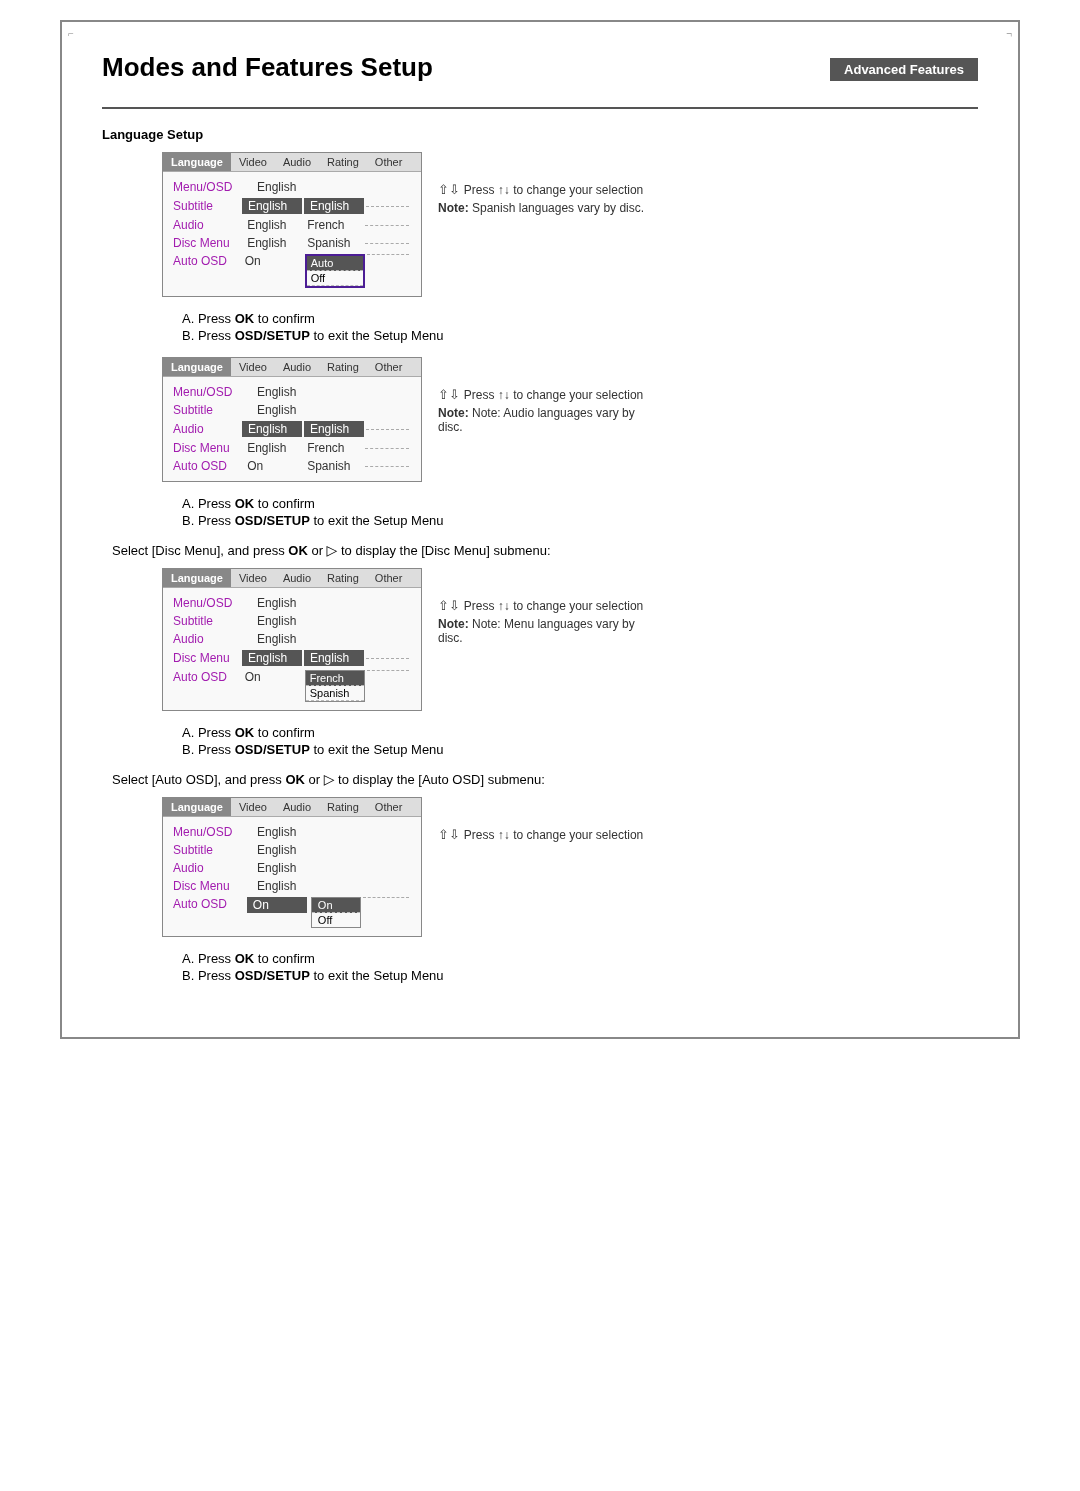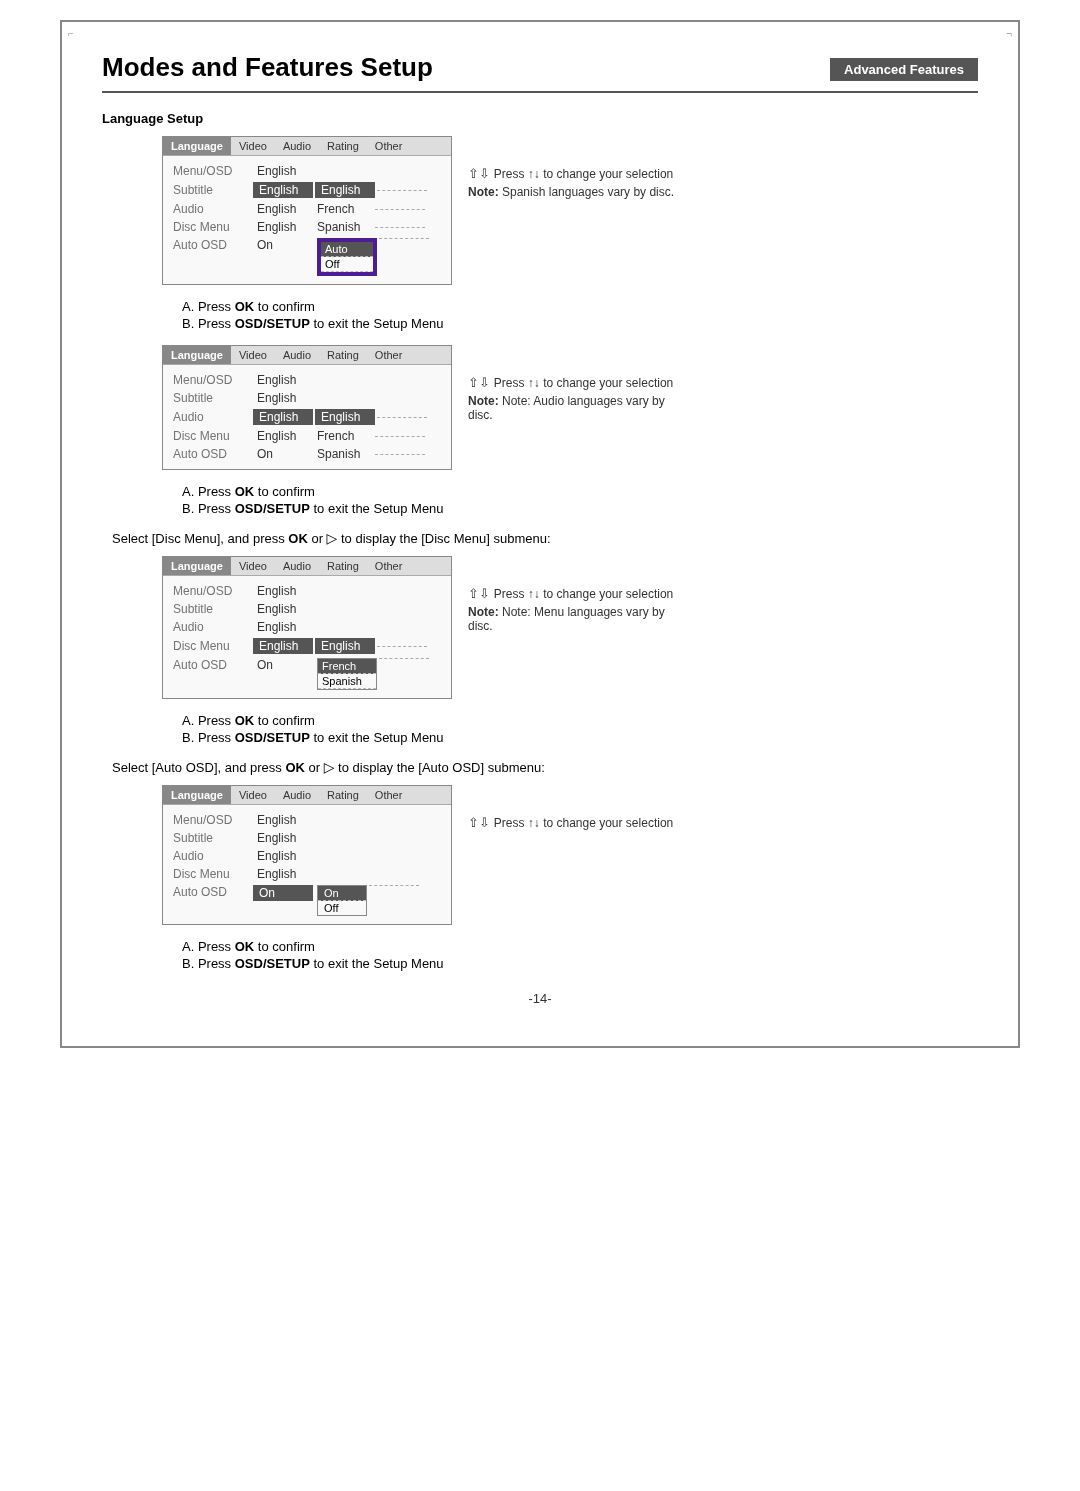--- a/index.html
+++ b/index.html
@@ -16,21 +16,21 @@
     }
     .page {
       width: 960px;
       border: 2px solid #888;
       padding: 30px 40px 40px 40px;
       position: relative;
     }
     .page-title {
       font-size: 26px;
       font-weight: bold;
-      margin-bottom: 8px;
+      margin-bottom: 24px;
     }
     .advanced-features-badge {
       position: absolute;
       top: 36px;
       right: 40px;
       background: #555;
       color: #fff;
       padding: 4px 14px;
       font-size: 13px;
       font-weight: bold;
@@ -52,21 +52,21 @@
     }
     .instruction-text b { font-weight: bold; }
     .menu-container {
       display: flex;
       align-items: flex-start;
       margin-bottom: 14px;
       margin-left: 60px;
     }
     .menu-box {
       border: 1.5px solid #888;
-      width: 290px;
+      width: 260px;
       padding-bottom: 6px;
       background: #f9f9f9;
       flex-shrink: 0;
     }
     .menu-tabs {
       display: flex;
       background: #ddd;
       border-bottom: 1px solid #aaa;
       margin-bottom: 6px;
     }
@@ -81,21 +81,21 @@
       font-weight: bold;
     }
     .menu-row {
       display: flex;
       align-items: center;
       padding: 2px 10px;
       font-size: 12px;
     }
     .menu-row-label {
       width: 80px;
-      color: #737373;
+      color: #a21caf;
       font-size: 12px;
     }
     .menu-row-val {
       min-width: 60px;
       font-size: 12px;
       color: #333;
       padding-left: 4px;
     }
     .menu-row-val.highlighted {
       background: #555;
@@ -203,21 +203,21 @@
       </div>
       <div class="menu-row">
         <span class="menu-row-label">Disc Menu</span>
         <span class="menu-row-val">English</span>
         <span class="menu-row-val">Spanish</span>
         <span class="inline-dashed"></span>
       </div>
       <div class="row-with-dropdown">
         <span class="menu-row-label">Auto OSD</span>
         <span class="menu-row-val">On</span>
-        <div style="border:4px solid #4c1d95; min-width:60px; font-size:11px; margin-left:4px; background:#f9f9f9;">
+        <div style="border:2px solid #4c1d95; min-width:60px; font-size:11px; margin-left:4px; background:#f9f9f9;">
           <div style="padding:1px 4px; background:#555; color:#fff; border-bottom:1px dashed #bbb;">Auto</div>
           <div style="padding:1px 4px; border-bottom:1px dashed #bbb;">Off</div>
         </div>
         <span class="inline-dashed"></span>
       </div>
     </div>
     <div class="side-note">
       <div class="arrow-line">
         <span class="arrow-icon">⇧⇩</span>
         <span>Press ↑↓ to change your selection</span>
@@ -381,14 +381,13 @@
         <span class="arrow-icon">⇧⇩</span>
         <span>Press ↑↓ to change your selection</span>
       </div>
     </div>
   </div>
   <div class="steps">
     <p>A.  Press <b>OK</b> to confirm</p>
     <p>B.  Press <b>OSD/SETUP</b> to exit the Setup Menu</p>
   </div>
 
-  <div class="page-number">-14-</div>
 </div>
 
 </body></html>

